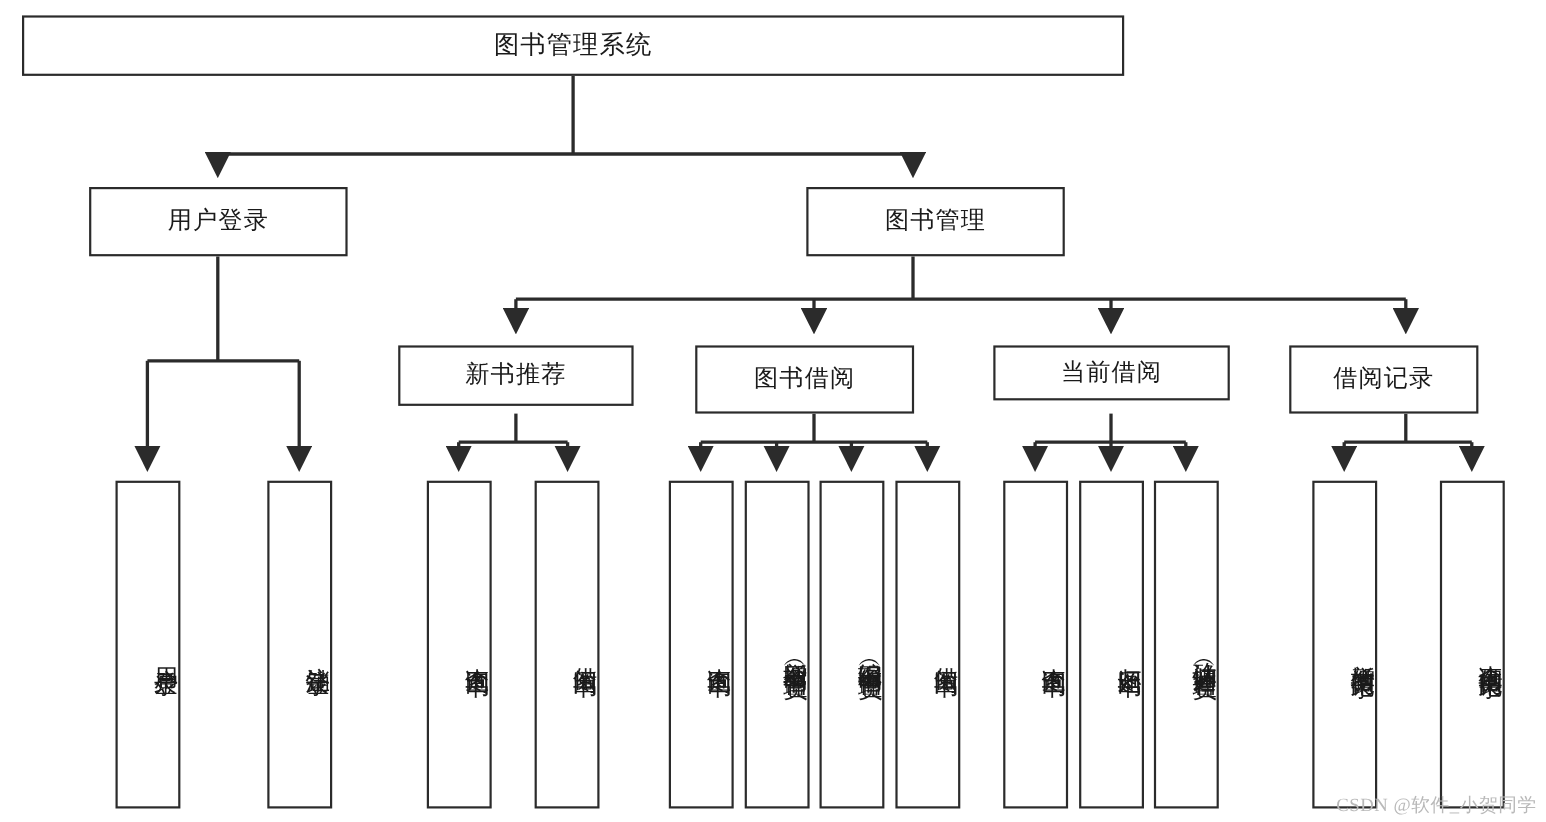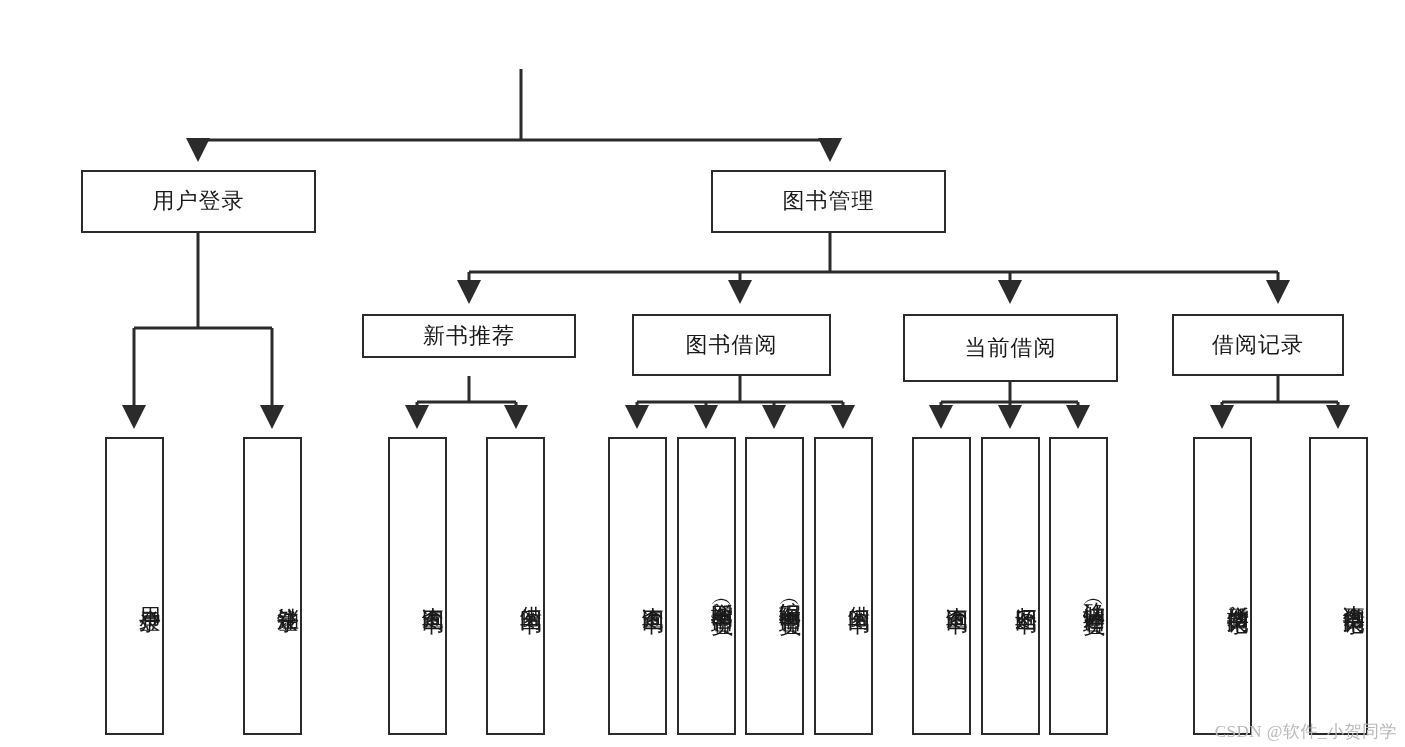--- a/index.html
+++ b/index.html
@@ -73,27 +73,28 @@
       <path d="M 1010 402 L 1010 425" marker-end="url(#arrow)"></path>
       <path d="M 1078 402 L 1078 425" marker-end="url(#arrow)"></path>
 
       <path d="M 1278 376 L 1278 402"></path>
       <path d="M 1222 402 L 1338 402"></path>
       <path d="M 1222 402 L 1222 425" marker-end="url(#arrow)"></path>
       <path d="M 1338 402 L 1338 425" marker-end="url(#arrow)"></path>
     </g>
   </svg>
 
+  <div class="node h root" style="left:20px;top:14px;width:1002px;height:55px;">图书管理系统</div>
 
   <div class="node h" style="left:81px;top:170px;width:235px;height:63px;">用户登录</div>
-  <div class="node h" style="left:711px;top:170px;width:235px;height:63px;">图书管理</div>
+  <div class="node h" style="left:733px;top:170px;width:235px;height:63px;">图书管理</div>
 
-  <div class="node h" style="left:362px;top:314px;width:214px;height:44px;text-align:right;">新书推荐</div>
+  <div class="node h" style="left:362px;top:314px;width:214px;height:55px;text-align:right;">新书推荐</div>
   <div class="node h" style="left:632px;top:314px;width:199px;height:62px;">图书借阅</div>
-  <div class="node h" style="left:903px;top:314px;width:215px;height:68px;">当前借阅</div>
+  <div class="node h" style="left:903px;top:314px;width:215px;height:50px;">当前借阅</div>
   <div class="node h" style="left:1172px;top:314px;width:172px;height:62px;">借阅记录</div>
 
   <div class="node v" style="left:105px;top:437px;width:59px;height:298px;">用户登录</div>
   <div class="node v" style="left:243px;top:437px;width:59px;height:298px;">注销登录</div>
 
   <div class="node v" style="left:388px;top:437px;width:59px;height:298px;">查询图书</div>
   <div class="node v" style="left:486px;top:437px;width:59px;height:298px;">借阅图书</div>
 
   <div class="node v" style="left:608px;top:437px;width:59px;height:298px;">查询图书</div>
   <div class="node v" style="left:677px;top:437px;width:59px;height:298px;">新增图书（管理员）</div>

